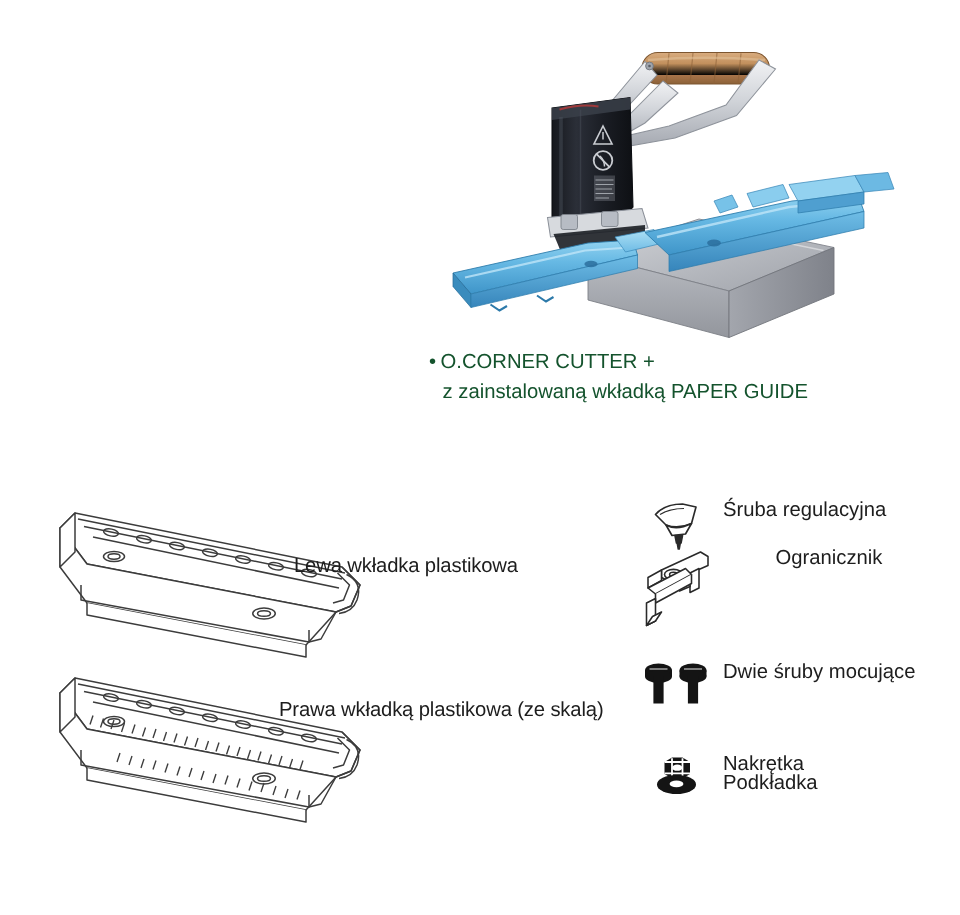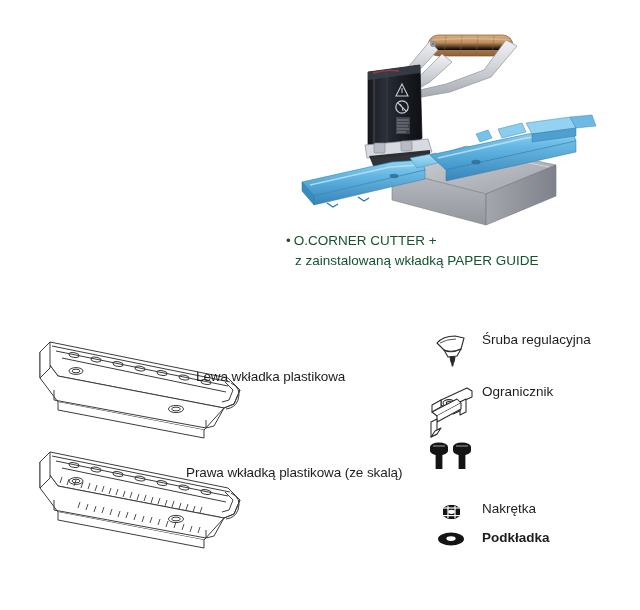--- a/index.html
+++ b/index.html
@@ -93,24 +93,24 @@
     justify-content: center;
   }
   .part-icon svg { display: block; }
   .part-name {
     font-size: 13.5px;
     color: #1d1d1d;
     white-space: nowrap;
   }
 
   #part-row-0 { top: 4px;   height: 44px; }
-  #part-row-1 { top: 56px;  height: 62px; }
+  #part-row-1 { top: 36px;  height: 62px; gap: 35px; }
   #part-row-2 { top: 112px; height: 42px; }
   #part-row-3 { top: 173px; height: 34px; }
-  #part-row-4 { top: 202px; height: 34px; font-weight: bold; }
+  #part-row-4 { top: 186px; height: 34px; }
 </style>
 </head>
 <body style="background: rgb(255, 255, 255);">
 
 <div id="hero-photo">
   <svg viewBox="0 0 360 225" xmlns="http://www.w3.org/2000/svg">
     <defs>
       <linearGradient id="gWood" x1="0" y1="0" x2="0" y2="1">
         <stop offset="0%" stop-color="#d9ad80"></stop>
         <stop offset="35%" stop-color="#c2905d"></stop>
@@ -409,20 +409,21 @@
             <ellipse cx="34" cy="7" rx="9" ry="4.6"></ellipse>
             <rect x="25" y="7" width="18" height="4"></rect>
             <ellipse cx="34" cy="11" rx="9" ry="4.2"></ellipse>
             <rect x="30.6" y="11" width="6.8" height="18"></rect>
           </g>
         </g>
         <path d="M5 6 L17 6" stroke="#ffffff" stroke-width="1.1" opacity="0.55"></path>
         <path d="M28 6 L40 6" stroke="#ffffff" stroke-width="1.1" opacity="0.55"></path>
       </svg>
     </div>
+    <div class="part-name">Dwie śruby mocujące</div>
   </div>
 
   <div class="part-row" id="part-row-3">
     <div class="part-icon">
       <svg width="28" height="24" viewBox="0 0 28 24" xmlns="http://www.w3.org/2000/svg">
         <g fill="#141414">
           <path d="M6 7 L11 4 L18 4 L23 7 L23 15 L18 18 L11 18 L6 15 Z"></path>
         </g>
         <g fill="none" stroke="#ffffff" stroke-width="1.2">
           <path d="M6 7 L23 7"></path>

